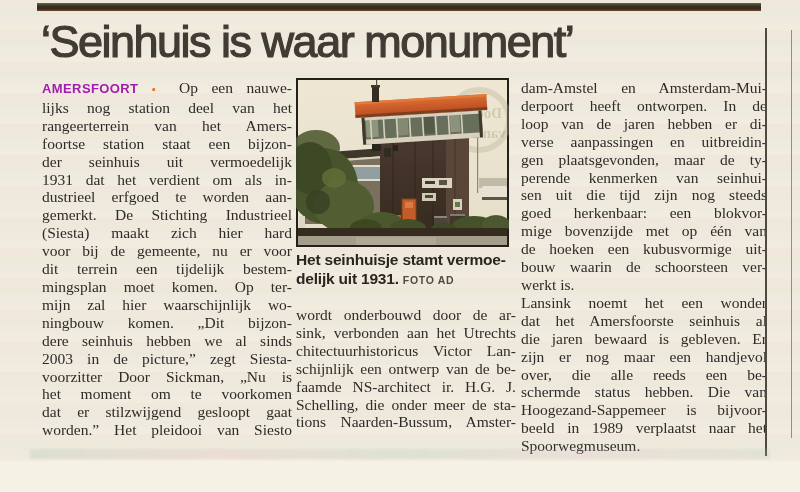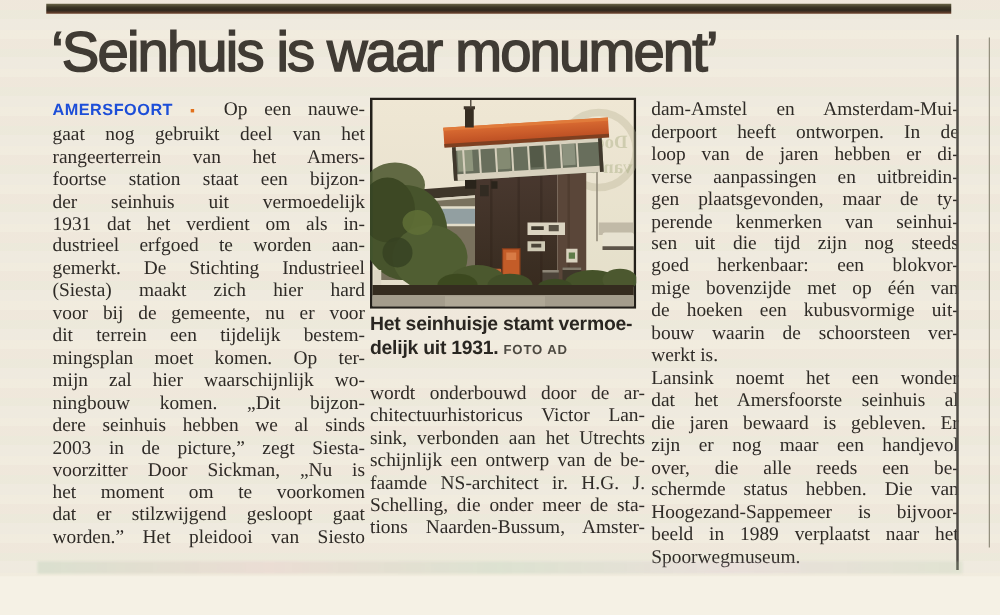--- a/index.html
+++ b/index.html
@@ -22,21 +22,21 @@
     font-family:"Liberation Sans", sans-serif;font-weight:normal;
     font-size:45px;letter-spacing:-1.5px;color:#403b34;
     -webkit-text-stroke:1.2px #403b34;white-space:nowrap;}
   .col{position:absolute;font-size:15.5px;line-height:17.9px;color:#2f2b27;overflow:hidden;}
   #col1{left:42px;top:79px;width:250px;height:378px;}
   #col2-text{left:296px;top:306px;width:220px;height:146px;}
   #col3{left:521px;top:79px;width:246px;height:378px;}
   .tl{text-align:justify;text-align-last:justify;white-space:nowrap;}
   .tl.nj{text-align-last:left;}
   .dateline{font-family:"Liberation Sans", sans-serif;font-weight:bold;
-    font-size:13px;color:#1d4ed8;letter-spacing:0.4px;}
+    font-size:13px;color:#a21caf;letter-spacing:0.4px;}
   .dateline-bullet{color:#e2711c;font-size:11px;}
   #photo{position:absolute;left:296px;top:78px;width:213px;height:169px;display:block;}
   #caption{position:absolute;left:296px;top:251px;width:222px;
     font-family:"Liberation Sans", sans-serif;font-weight:bold;
     font-size:15.5px;line-height:18.5px;color:#292621;letter-spacing:-0.2px;}
   .credit{font-weight:bold;font-size:10.5px;color:#4e4a42;letter-spacing:0.7px;margin-left:4px;}
   .vrule1{position:absolute;left:765px;top:28px;width:2px;height:428px;background:#4d4a44;}
   .vrule2{position:absolute;left:791px;top:30px;width:1px;height:408px;background:#94907f;}
   .scanband{position:absolute;left:30px;top:449px;width:740px;height:10px;
     background:linear-gradient(90deg,rgba(150,190,150,0.22),rgba(220,170,170,0.20),
@@ -52,21 +52,21 @@
 
 <h1 id="headline">‘Seinhuis is waar monument’</h1>
 
 <div class="col" id="col1">
   <div class="tl">
     <span class="dateline">AMERSFOORT</span>
     <span class="dateline-bullet">▪</span>
     <span>Op een nauwe-</span>
   </div>
   <div>
-      <div class="tl">gaat nog gebruikt deel van het</div>
+      <div class="tl">lijks nog station deel van het</div>
       <div class="tl">rangeerterrein van het Amers-</div>
       <div class="tl">foortse station staat een bijzon-</div>
       <div class="tl">der seinhuis uit vermoedelijk</div>
       <div class="tl">1931 dat het verdient om als in-</div>
       <div class="tl">dustrieel erfgoed te worden aan-</div>
       <div class="tl">gemerkt. De Stichting Industrieel</div>
       <div class="tl">(Siesta) maakt zich hier hard</div>
       <div class="tl">voor bij de gemeente, nu er voor</div>
       <div class="tl">dit terrein een tijdelijk bestem-</div>
       <div class="tl">mingsplan moet komen. Op ter-</div>
@@ -204,22 +204,22 @@
   <rect x="2" y="2" width="209" height="165" fill="rgba(235,150,60,0.04)"></rect>
 </svg>
 
 <div id="caption">
   <div class="cap-line">Het seinhuisje stamt vermoe-</div>
   <div class="cap-line"><span>delijk uit 1931.</span><span class="credit">FOTO AD</span></div>
 </div>
 
 <div class="col" id="col2-text">
     <div class="tl">wordt onderbouwd door de ar-</div>
+    <div class="tl">sink, verbonden aan het Utrechts</div>
     <div class="tl">chitectuurhistoricus Victor Lan-</div>
-    <div class="tl">sink, verbonden aan het Utrechts</div>
     <div class="tl">schijnlijk een ontwerp van de be-</div>
     <div class="tl">faamde NS-architect ir. H.G. J.</div>
     <div class="tl">Schelling, die onder meer de sta-</div>
     <div class="tl">tions Naarden-Bussum, Amster-</div>
   </div>
 
 <div class="col" id="col3">
     <div class="tl">dam-Amstel en Amsterdam-Mui-</div>
     <div class="tl">derpoort heeft ontworpen. In de</div>
     <div class="tl">loop van de jaren hebben er di-</div>

